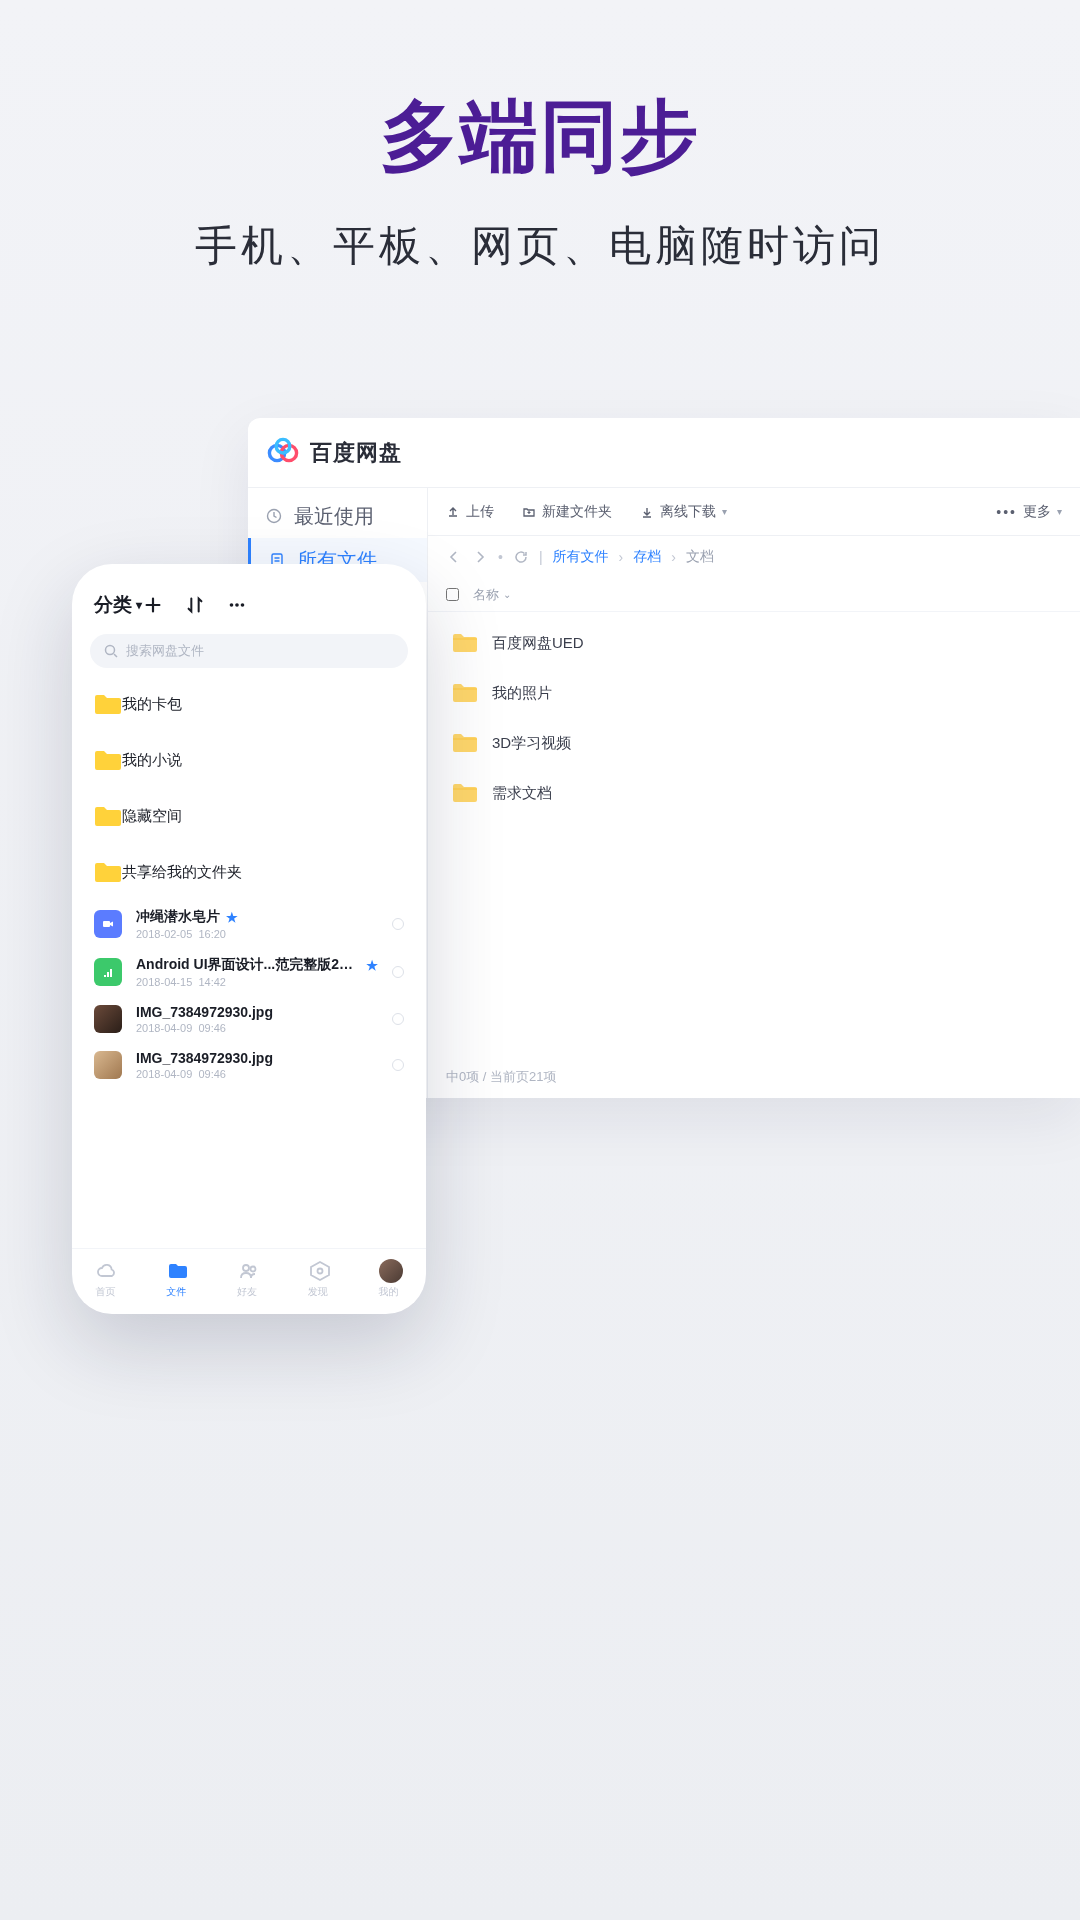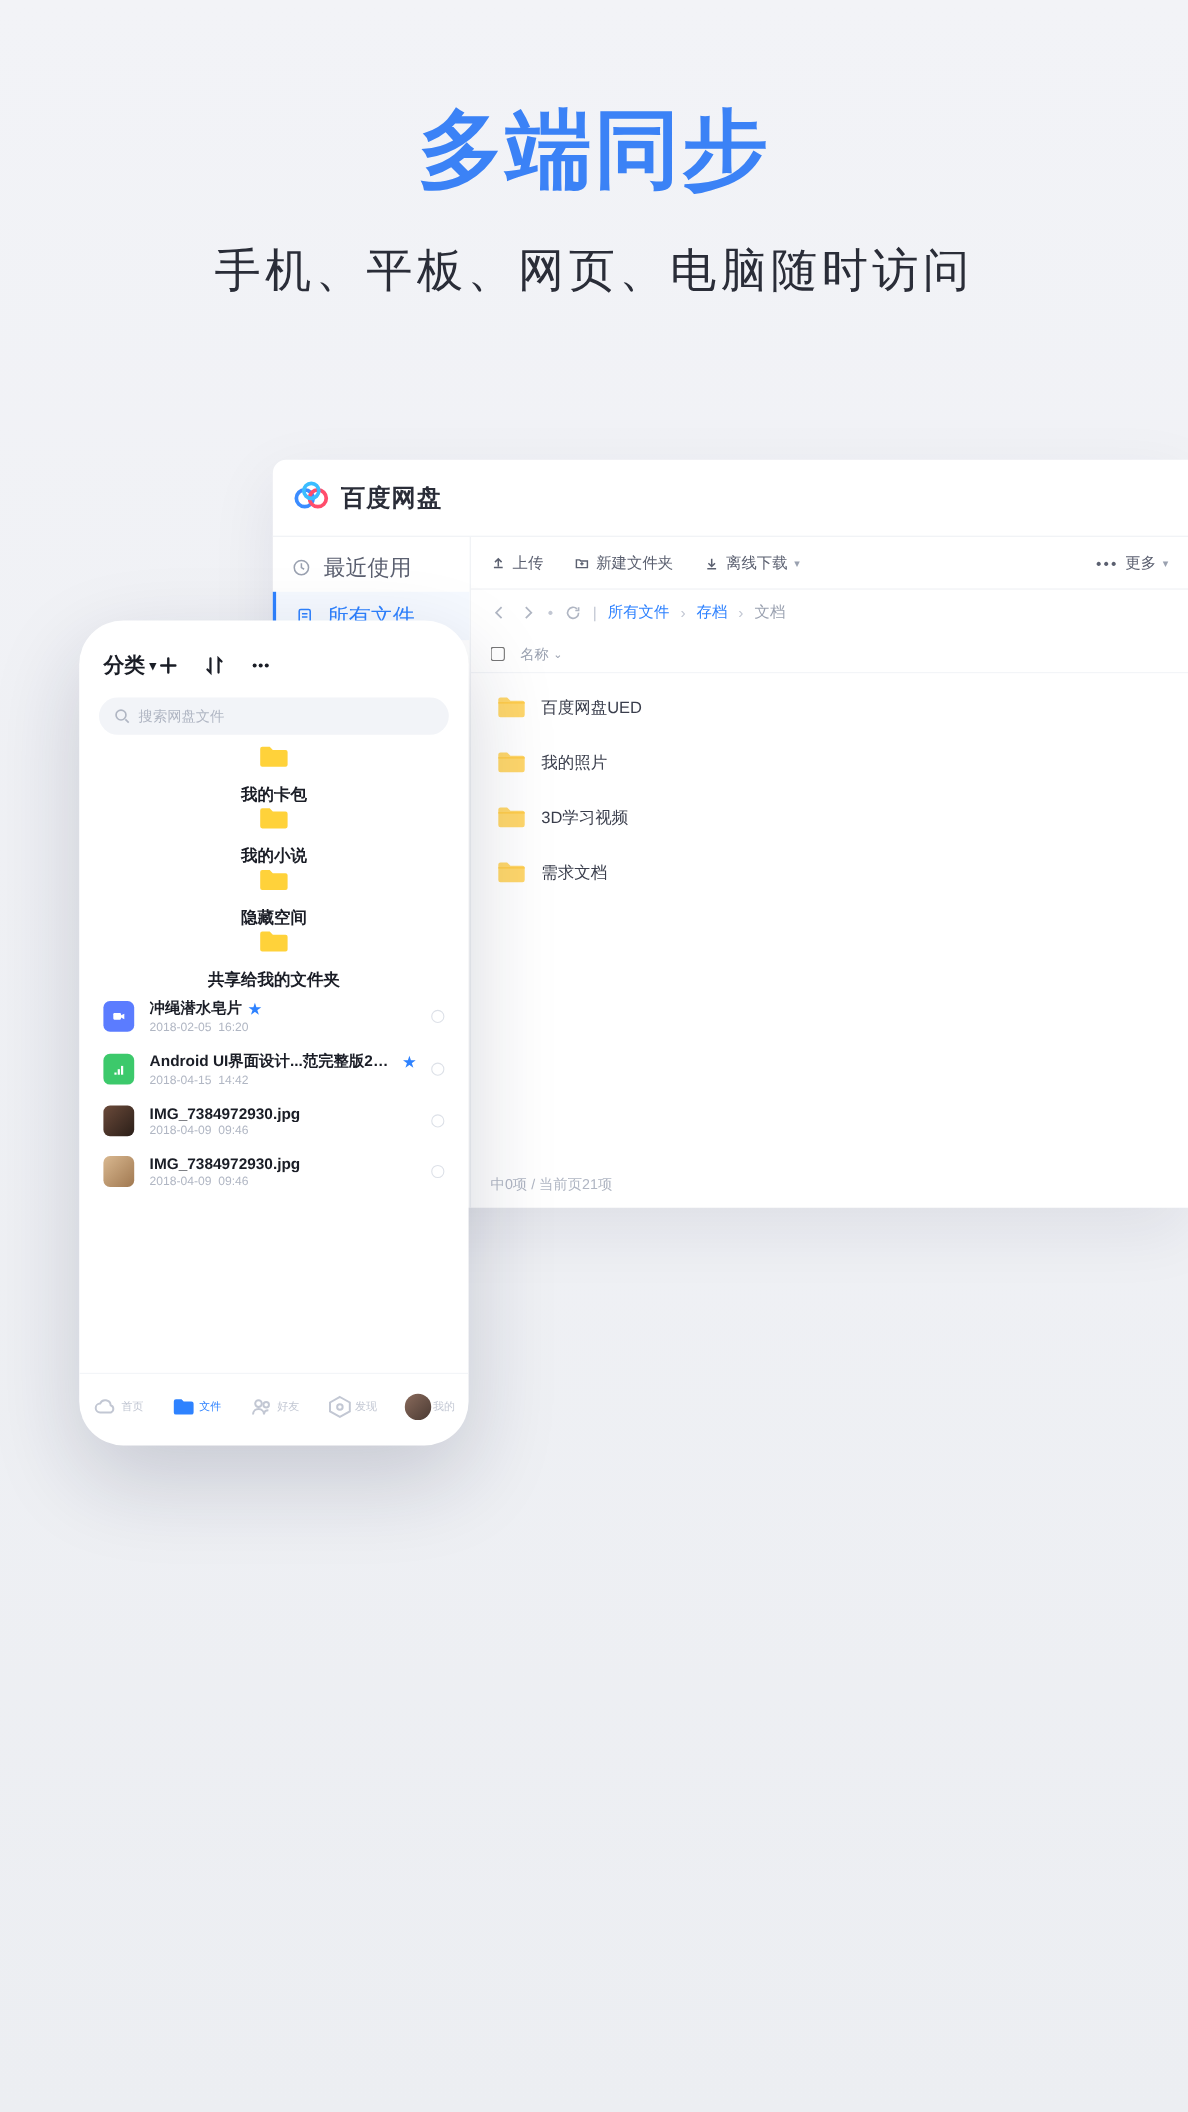--- a/index.html
+++ b/index.html
@@ -7,21 +7,21 @@
   width: 1080px;
   height: 1920px;
   background: linear-gradient(to bottom, #f2f3f7 0%, #eceef2 100%);
   font-family: -apple-system, "PingFang SC", "Microsoft YaHei", sans-serif;
   overflow: hidden;
   position: relative;
 }
 .hero-title {
   font-size: 78px;
   font-weight: 600;
-  color: #3b82f6;
+  color: #4c1d95;
   text-align: center;
   margin-top: 85px;
   letter-spacing: 2px;
 }
 .hero-sub {
   font-size: 42px;
   color: #2a2d38;
   text-align: center;
   margin-top: 28px;
   letter-spacing: 4px;
@@ -123,25 +123,24 @@
   margin: 4px 18px 8px;
   height: 34px;
   background: #f2f4f8;
   border-radius: 17px;
   display: flex; align-items: center; gap: 8px;
   padding: 0 14px;
   color: #b0b6c3; font-size: 13px;
 }
 .p-list { flex: 1; overflow: hidden; }
 .p-folder {
-  display: flex; align-items: center; gap: 14px;
+  display: flex; align-items: center; 
   height: 56px; padding: 0 22px;
-  font-size: 15px; font-weight: 700; color: #1a1d26;
+  font-size: 15px; font-weight: 400; color: #1a1d26;
   cursor: pointer;
-  flex-direction: column;
 }
 .p-folder-ico { width: 28px; height: 24px; }
 .p-file {
   display: flex; align-items: center; gap: 14px;
   padding: 8px 22px;
   cursor: pointer;
 }
 .p-file-ico { width: 28px; height: 28px; border-radius: 6px; flex-shrink: 0; }
 .p-file-info { flex: 1; min-width: 0; }
 .p-file-name {
@@ -152,21 +151,21 @@
 .p-file-meta { font-size: 11px; color: #b0b6c3; margin-top: 2px; }
 .p-file-radio { width: 12px; height: 12px; border: 1.5px solid #dde1e8; border-radius: 50%; }
 .p-star { color: #2e82ff; font-size: 13px; }
 .p-thumb { width: 28px; height: 28px; border-radius: 6px; object-fit: cover; }
 
 .p-tabbar {
   display: flex; justify-content: space-around; align-items: center;
   height: 66px; border-top: 1px solid #f2f4f8;
   padding-bottom: 6px;
 }
-.p-tab { display: flex; flex-direction: row; align-items: center; gap: 2px; cursor: pointer; }
+.p-tab { display: flex; flex-direction: column; gap: 2px; cursor: pointer; }
 .p-tab-ico { width: 24px; height: 24px; color: #c2c7d3; }
 .p-tab.active .p-tab-ico { color: #2e82ff; }
 .p-tab-lbl { font-size: 10px; color: #c2c7d3; }
 .p-tab.active .p-tab-lbl { color: #2e82ff; }
 .p-avatar { width: 24px; height: 24px; border-radius: 50%; background: linear-gradient(135deg,#8a6b5c,#4a3a33); }
 </style>
 </head>
 <body>
 
 <div class="hero-title">多端同步</div>

